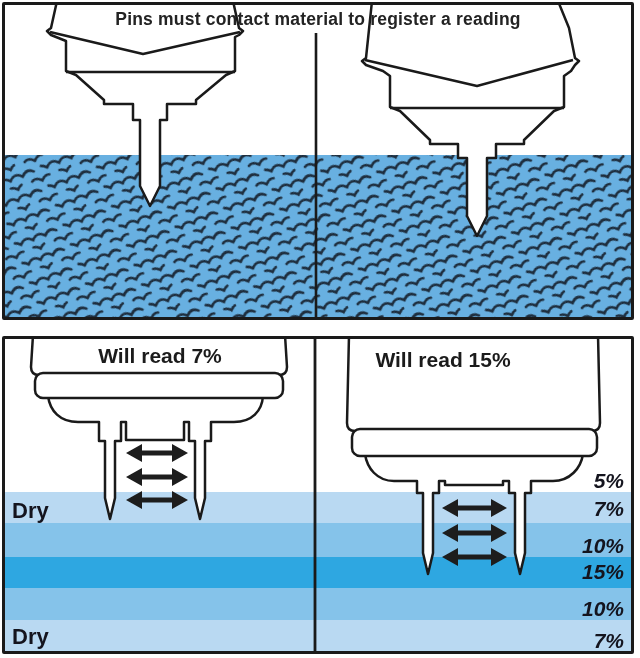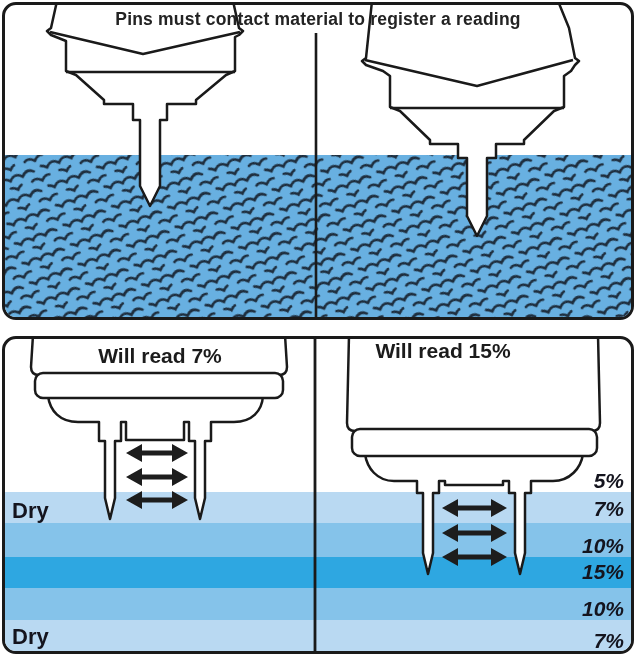--- a/index.html
+++ b/index.html
@@ -2,21 +2,21 @@
 <html><head>
 <meta charset="utf-8">
 <style>
   html,body{margin:0;padding:0;}
   body{
     width:640px;height:658px;position:relative;background:#ffffff;
     font-family:"Liberation Sans", sans-serif;color:#1a1a1a;
   }
   .panel{
     position:absolute;left:2px;width:632px;height:318px;
-    background:#ffffff;border:3px solid #1a1a1a;border-radius:14px;
+    background:#ffffff;border:3px solid #1a1a1a;border-radius:2px;
     overflow:hidden;box-sizing:border-box;
   }
   #top-panel{top:2px;}
   #bottom-panel{top:336px;}
   .layer-canvas,.shape-canvas{position:absolute;left:0;top:0;}
   .shape-canvas{z-index:2;}
   .band{position:absolute;left:0;width:626px;z-index:1;}
   .txt{position:absolute;z-index:3;white-space:nowrap;}
   .main-title{
     left:0;top:4px;width:626px;text-align:center;
@@ -110,21 +110,21 @@
     </g>
 
     <g fill="#1d1d1d" stroke="none">
       <path d="M442,508 L458,499 L458,505.5 L491,505.5 L491,499 L507,508 L491,517 L491,510.5 L458,510.5 L458,517 Z"></path>
       <path d="M442,533 L458,524 L458,530.5 L491,530.5 L491,524 L507,533 L491,542 L491,535.5 L458,535.5 L458,542 Z"></path>
       <path d="M442,557 L458,548 L458,554.5 L491,554.5 L491,548 L507,557 L491,566 L491,559.5 L458,559.5 L458,566 Z"></path>
     </g>
   </svg>
 
   <div class="txt panel-caption" style="left:0;top:5px;width:310px;">Will read 7%</div>
-  <div class="txt panel-caption" style="left:310px;top:0;width:256px;">Will read 15%</div>
+  <div class="txt panel-caption" style="left:310px;top:9px;width:256px;">Will read 15%</div>
 
   <div class="txt layer-label" style="top:159px;">Dry</div>
   <div class="txt layer-label" style="top:285px;">Dry</div>
 
   <div class="txt pct-label" style="top:130px;">5%</div>
   <div class="txt pct-label" style="top:158px;">7%</div>
   <div class="txt pct-label" style="top:195px;">10%</div>
   <div class="txt pct-label" style="top:221px;">15%</div>
   <div class="txt pct-label" style="top:258px;">10%</div>
   <div class="txt pct-label" style="top:290px;">7%</div>

